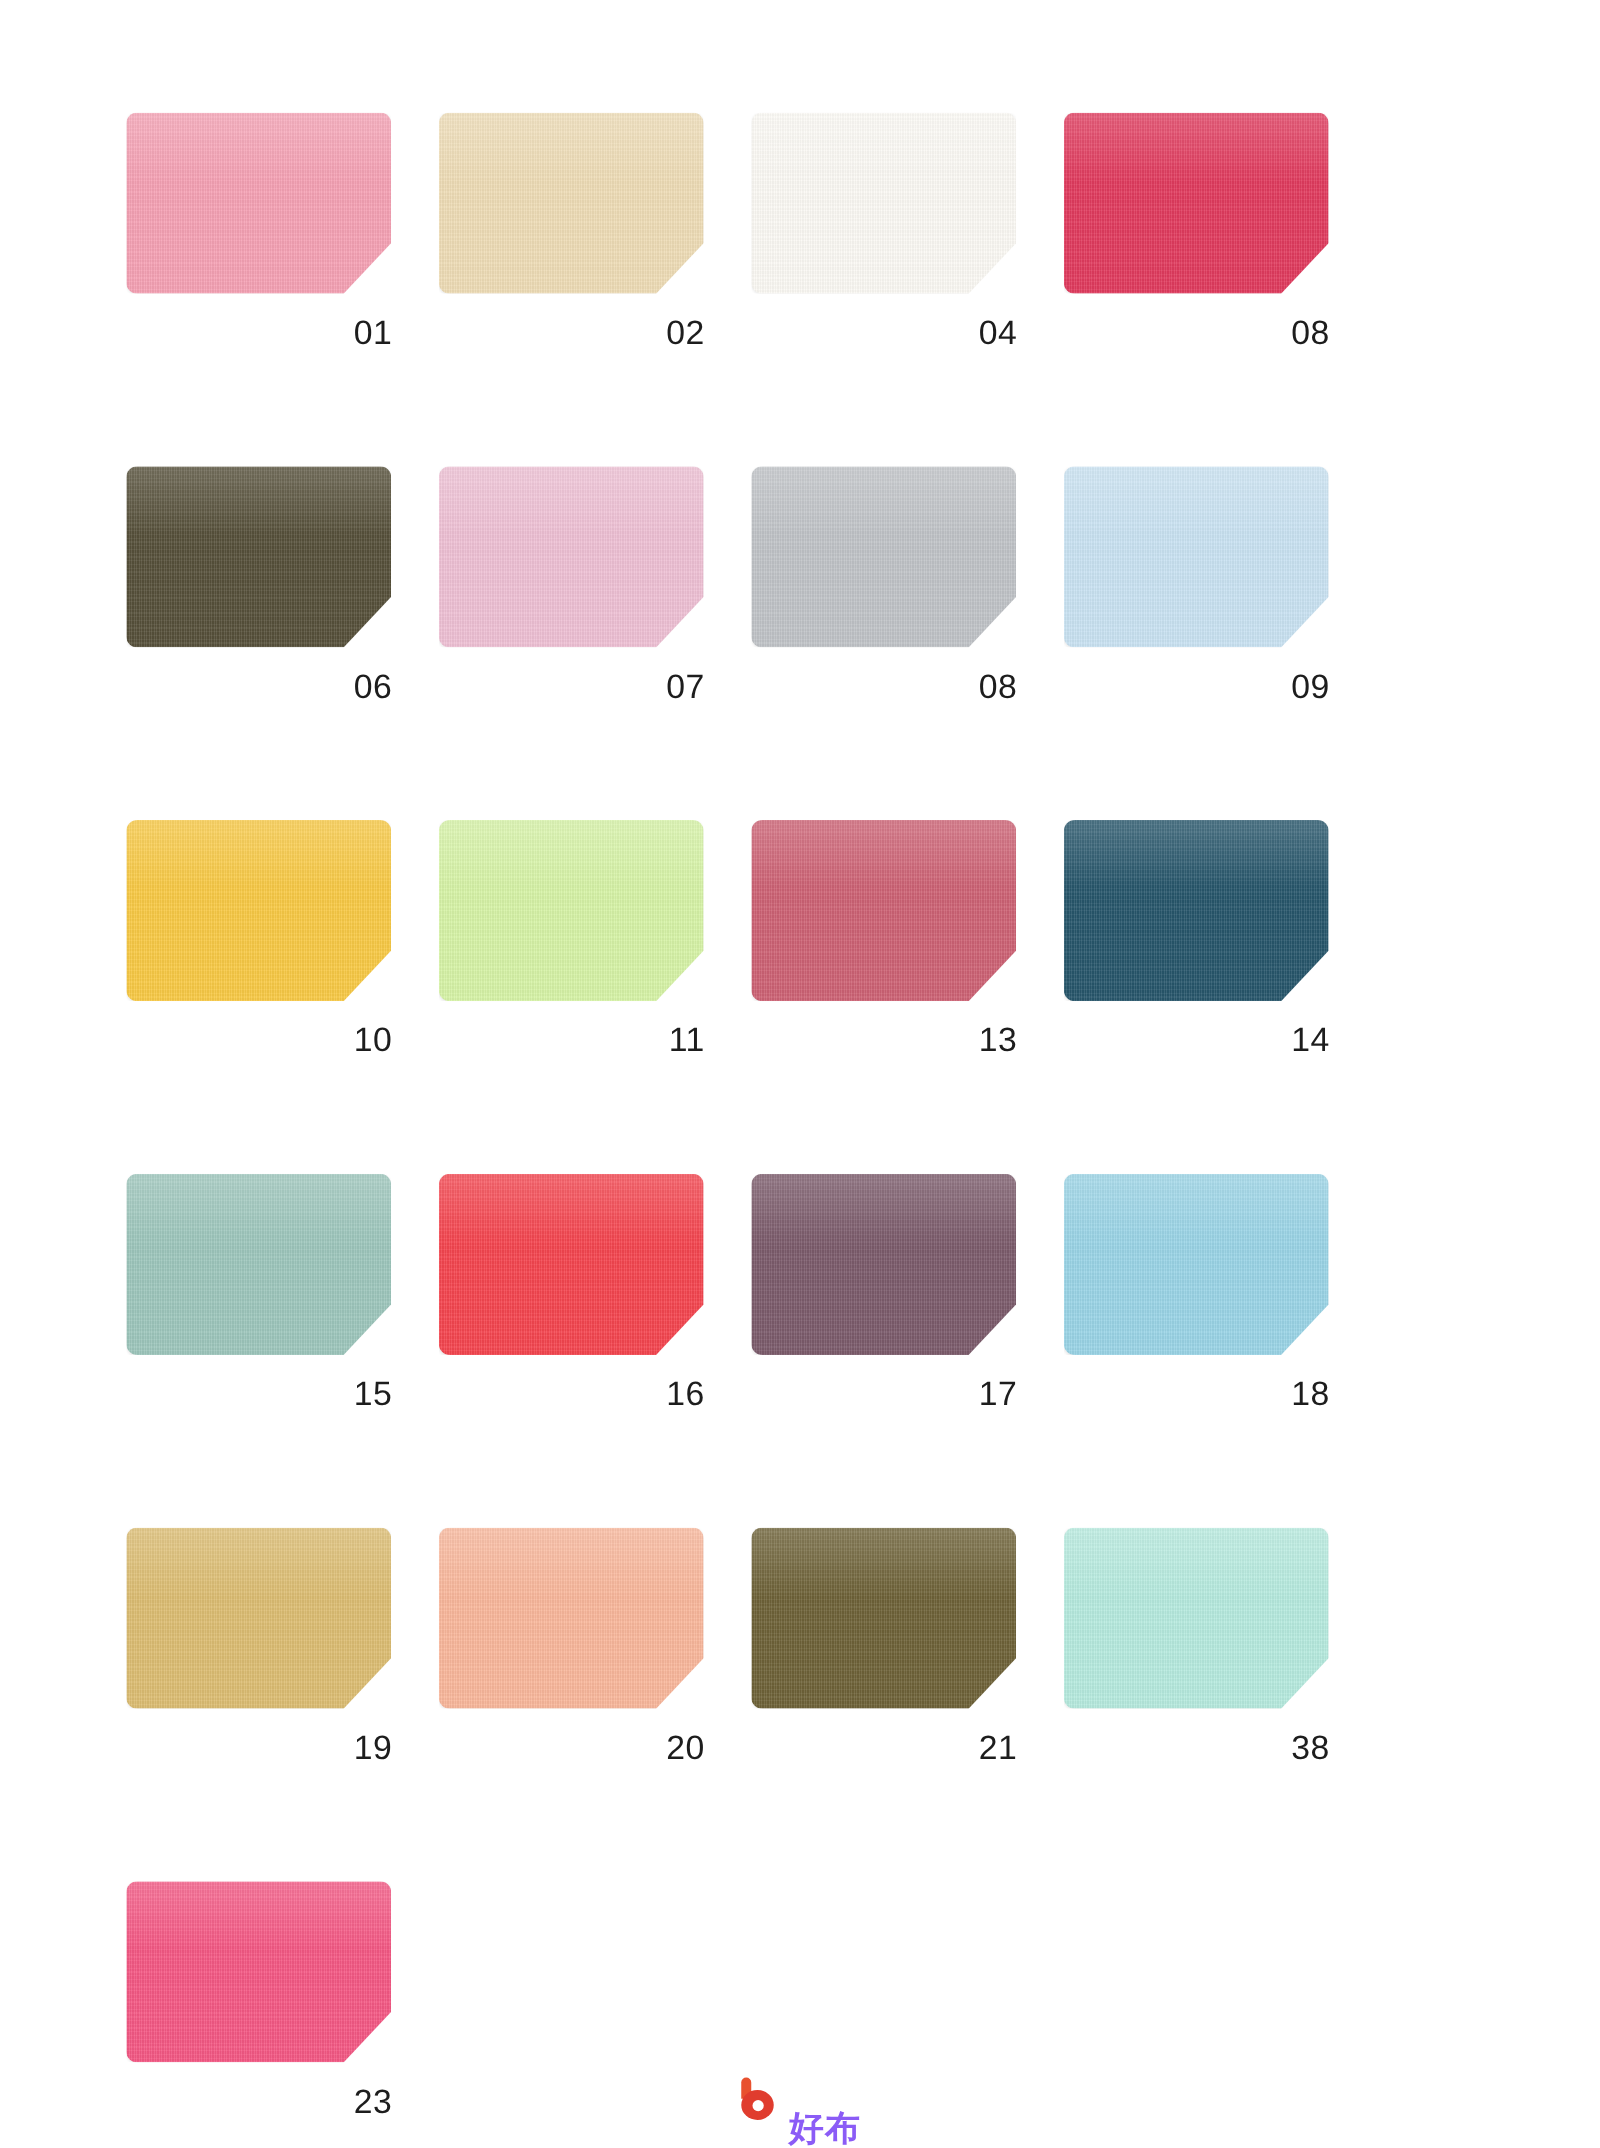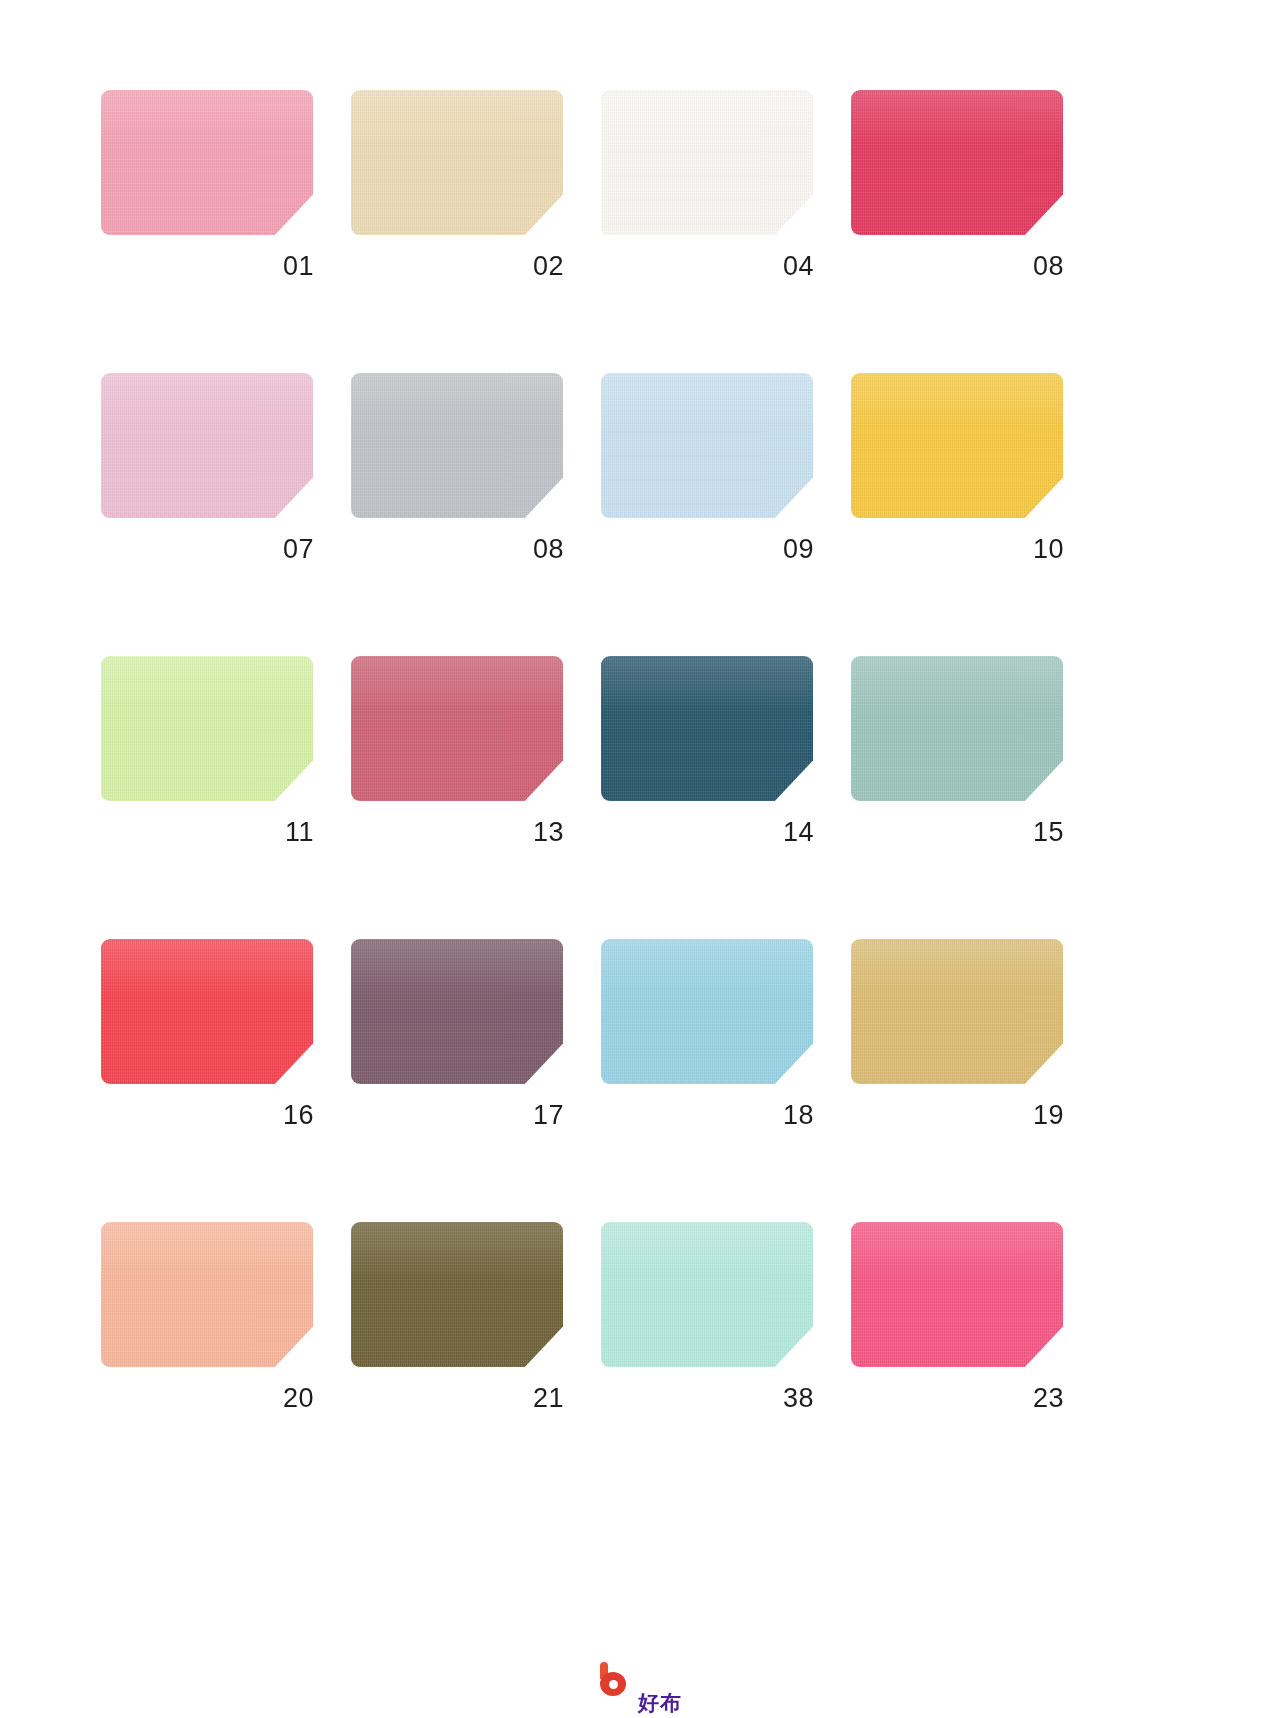--- a/index.html
+++ b/index.html
@@ -144,23 +144,23 @@
     left: 11px;
     top: 18px;
     width: 9px;
     height: 9px;
     border-radius: 50%;
     background: #ffffff;
   }
 
   .logo-text {
     font-family: "DejaVu Sans", sans-serif;
-    font-size: 21px;
+    font-size: 28px;
     font-weight: bold;
-    color: #4c1d95;
+    color: #8b5cf6;
     letter-spacing: 1px;
     line-height: 1;
     margin-top: 48px;
   }
 </style>
 </head>
 <body>
 
 <div id="page">
 
@@ -173,20 +173,24 @@
         <div class="swatch-chip" style="background-color: rgb(238, 220, 182);"></div>
         <div class="swatch-number">02</div>
       </div>
       <div class="swatch-cell">
         <div class="swatch-chip" style="background-color: rgb(251, 249, 244);"></div>
         <div class="swatch-number">04</div>
       </div>
       <div class="swatch-cell">
         <div class="swatch-chip" style="background-color: rgb(224, 59, 94);"></div>
         <div class="swatch-number">08</div>
+      </div>
+      <div class="swatch-cell">
+        <div class="swatch-chip" style="background-color: rgb(86, 80, 58);"></div>
+        <div class="swatch-number">06</div>
       </div>
       <div class="swatch-cell">
         <div class="swatch-chip" style="background-color: rgb(238, 192, 212);"></div>
         <div class="swatch-number">07</div>
       </div>
       <div class="swatch-cell">
         <div class="swatch-chip" style="background-color: rgb(192, 195, 199);"></div>
         <div class="swatch-number">08</div>
       </div>
       <div class="swatch-cell">

